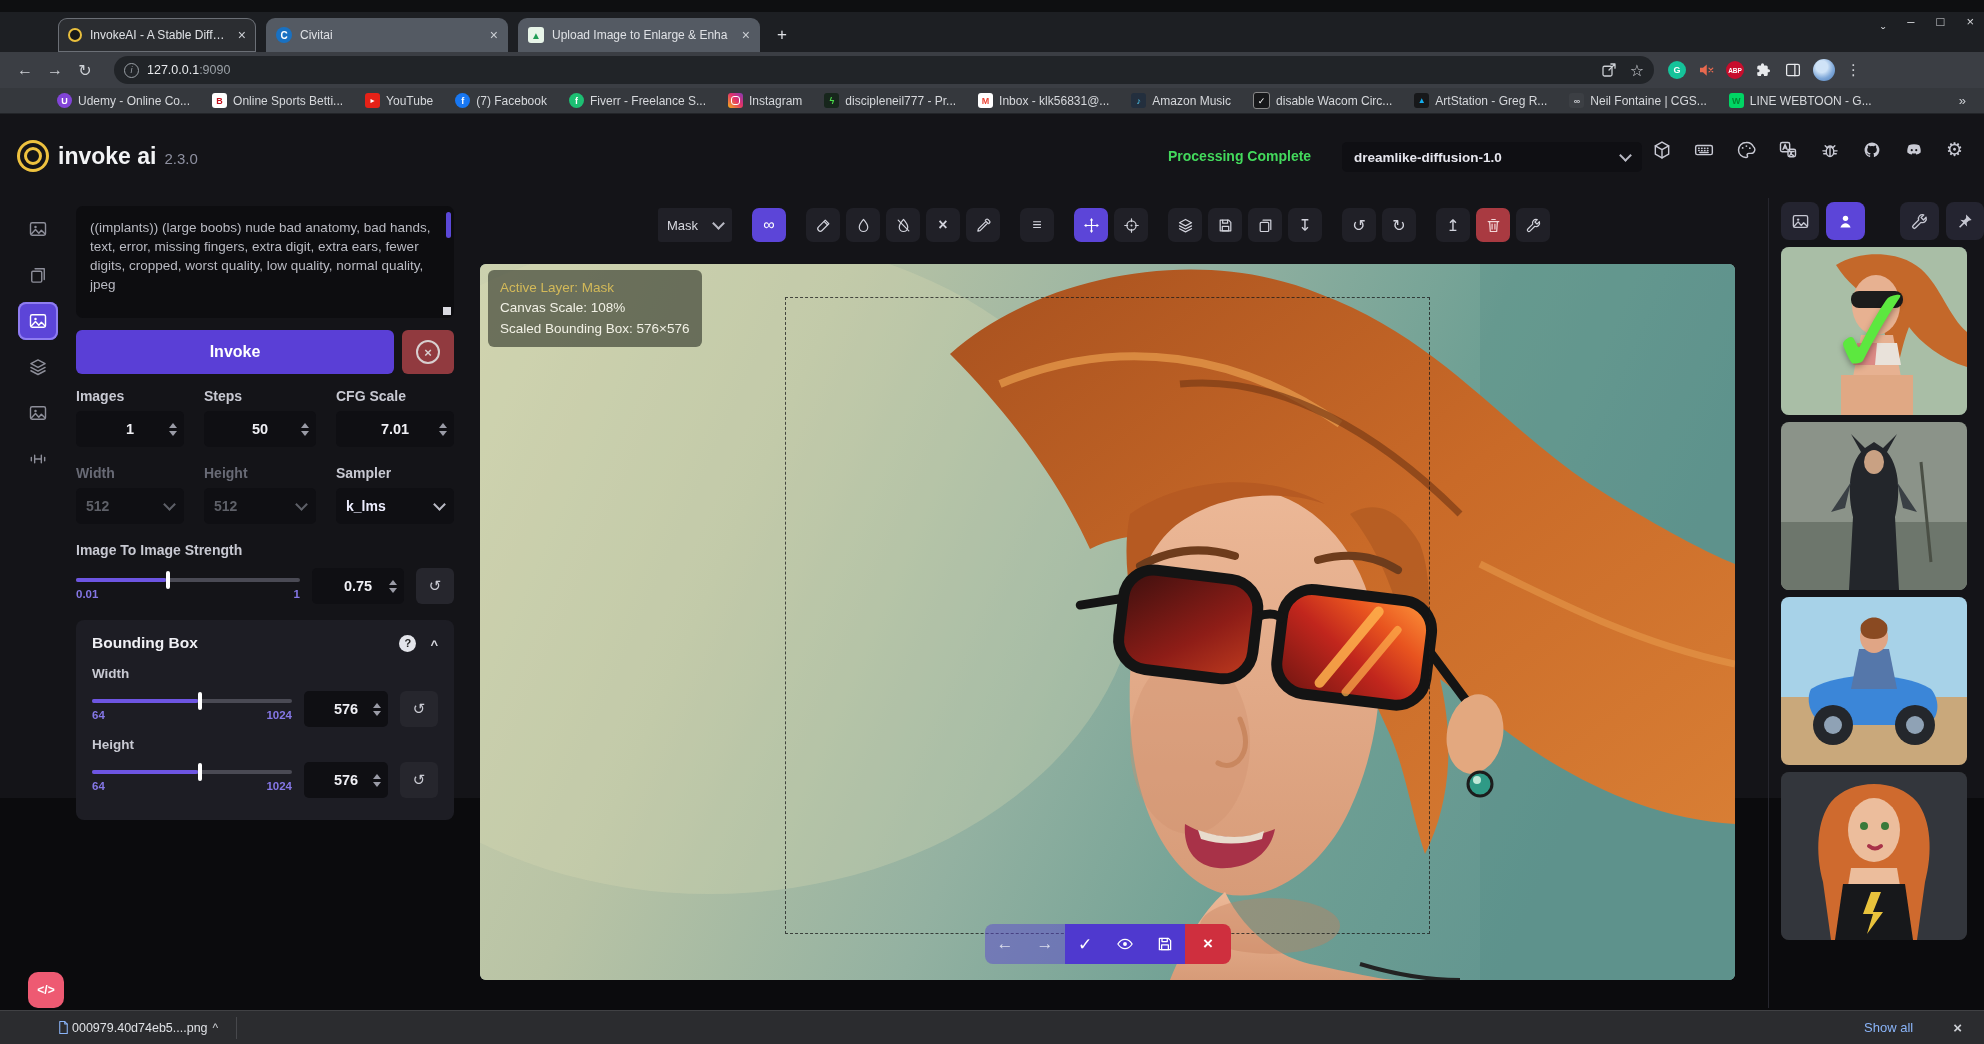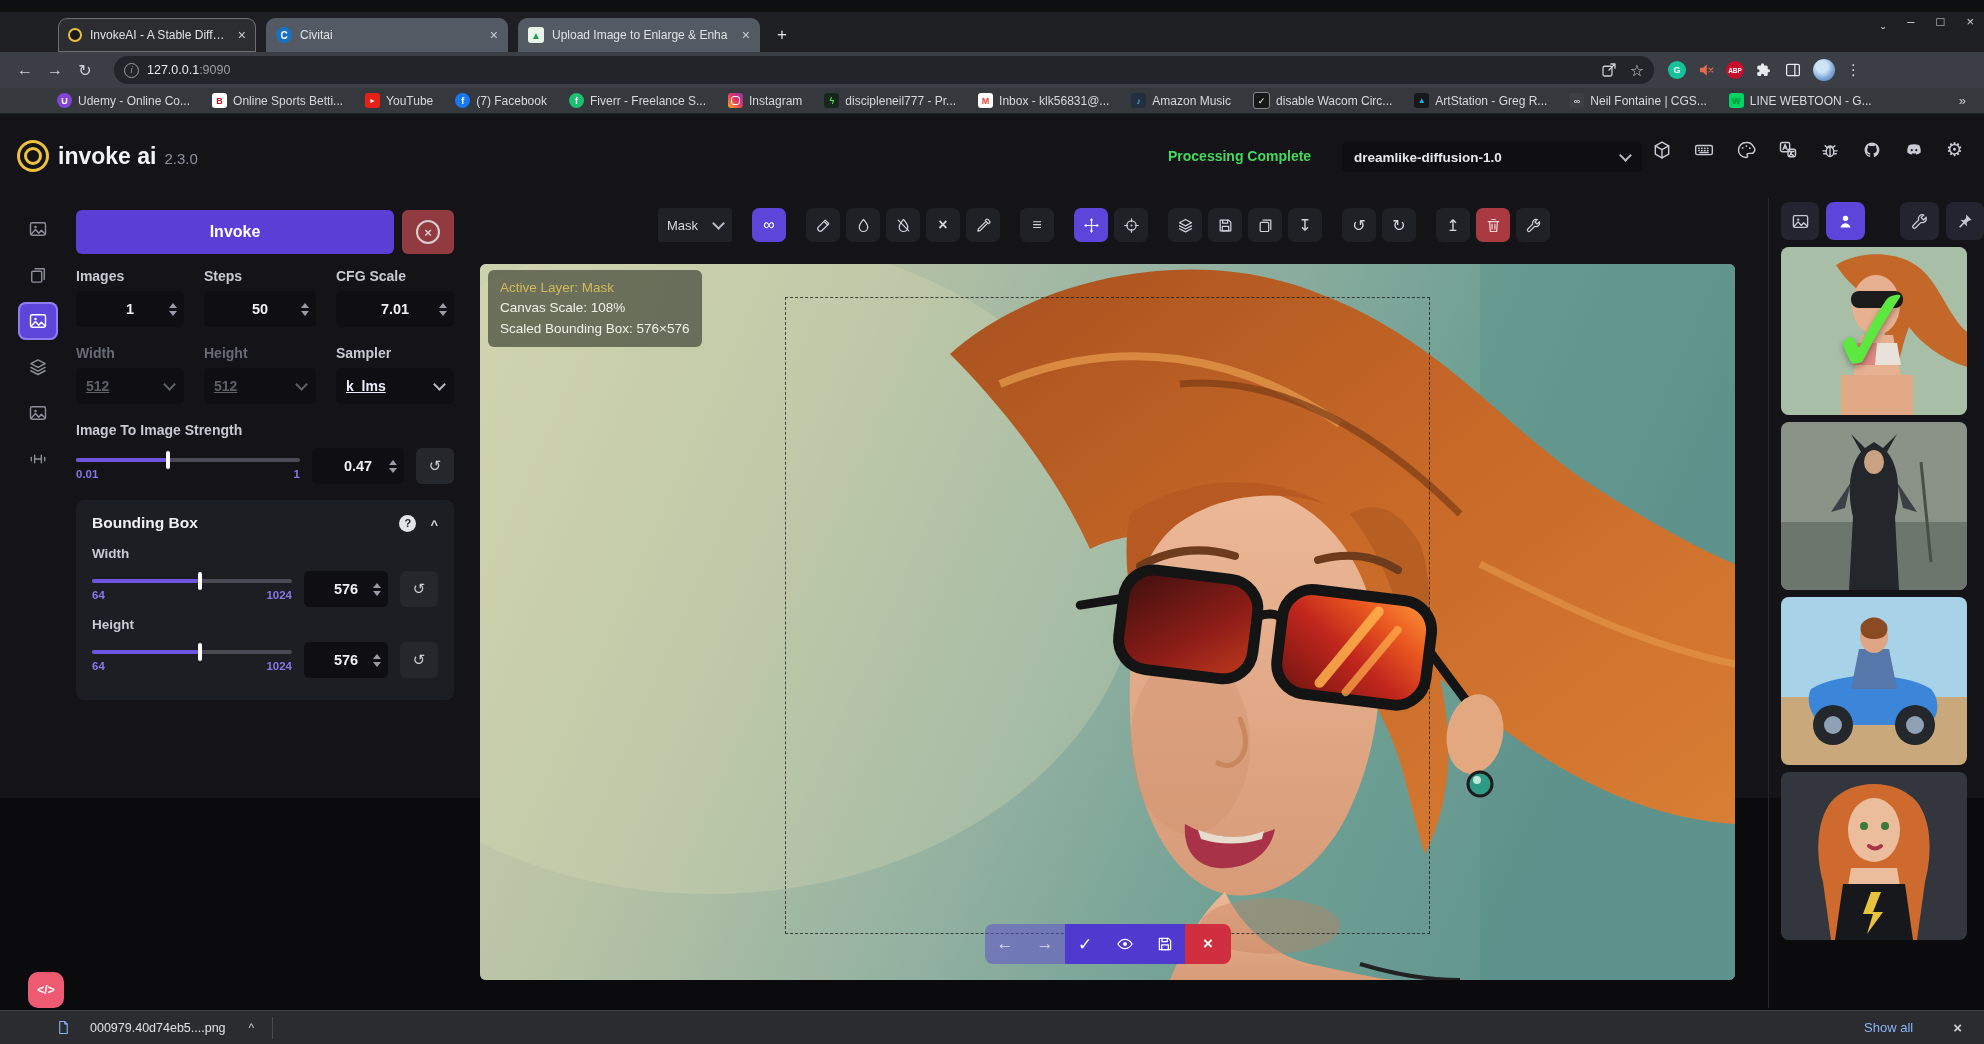--- a/index.html
+++ b/index.html
@@ -103,21 +103,21 @@
   .grid3{display:grid;grid-template-columns:108px 112px 1fr;column-gap:12px;margin-bottom:18px;gap:20px;}
   .plabel{font-size:14px;font-weight:bold;color:#c8c9d2;margin-bottom:7px;}
   .plabel.dim{color:#686a75;}
   .numbox{position:relative;height:36px;background:#0f0f13;border-radius:5px;display:flex;align-items:center;
           justify-content:center;font-size:14.5px;font-weight:bold;color:#f0f0f5;}
   .stepper{position:absolute;right:7px;top:0;height:100%;display:flex;flex-direction:column;justify-content:center;gap:3px;}
   .stepper i{display:block;width:0;height:0;border-left:4px solid transparent;border-right:4px solid transparent;}
   .stepper .up{border-bottom:5px solid #9a9ba6;}
   .stepper .dn{border-top:5px solid #9a9ba6;}
   .selbox{height:36px;background:#0f0f13;border-radius:5px;display:flex;align-items:center;padding:0 10px;
-          font-size:14px;font-weight:bold;color:#eef;box-sizing:border-box;text-decoration:underline;}
+          font-size:14px;font-weight:bold;color:#eef;box-sizing:border-box;}
   .selbox.dim{color:#5e markers;} .selbox.dim{color:#5e6068;}
   .selbox.dim .chev{border-color:#5e6068;}
   #i2i-label{font-size:14px;font-weight:bold;color:#c8c9d2;margin:4px 0 10px;}
   .slider-row{display:flex;align-items:flex-start;gap:12px;margin-bottom:6px;}
   .slider-col{flex:1;padding-top:10px;}
   .track{position:relative;height:4px;border-radius:2px;background:#4a4a54;}
   .track .fill{position:absolute;left:0;top:0;bottom:0;background:#6d55e2;border-radius:2px;}
   .thumb{position:absolute;top:-7px;width:4px;height:18px;border-radius:2px;background:#fff;}
   .minmax{display:flex;justify-content:space-between;font-size:11.5px;font-weight:bold;color:#8577e6;margin-top:6px;}
   .val-num{width:92px;flex:none;}
@@ -167,21 +167,21 @@
   .galbtn svg.ico{width:19px;height:19px;}
   #gal-head .spacer{width:22px;}
   .thumb-card{position:relative;width:186px;height:168px;border-radius:8px;overflow:hidden;margin-top:7px;background:#222;}
   .thumb-card:first-of-type{margin-top:17px;}
   .thumb-card svg{display:block;width:100%;height:100%;}
   #thumb-check{position:absolute;left:0;top:0;right:0;bottom:0;display:flex;align-items:center;justify-content:center;
                font-size:120px;font-weight:bold;color:#5ce83f;text-shadow:0 3px 6px rgba(0,0,0,.35);transform:rotate(-6deg);}
   
   #dlbar{left:0;top:1010px;width:1984px;height:34px;background:#2b2c2f;border-top:1px solid #404144;
          display:flex;align-items:center;box-sizing:border-box;}
-  #dl-chip{display:flex;align-items:flex-end;gap:19px;margin-left:56px;font-size:12.5px;color:#dfe1e5;}
+  #dl-chip{display:flex;align-items:flex-end;gap:1px;margin-left:56px;font-size:12.5px;color:#dfe1e5;}
   #dl-chip svg.ico{width:15px;height:15px;color:#8ab4f8;}
   #dl-caret{font-size:12px;color:#c9cbd0;margin-left:4px;}
   #dl-sep{width:1px;height:22px;background:#47484c;margin-left:18px;}
   #dl-right{margin-left:auto;display:flex;align-items:center;gap:40px;margin-right:22px;}
   #show-all{color:#8ab4f8;font-size:13px;}
   #dl-close{color:#cdd0d5;font-size:15px;font-weight:bold;}
 </style>
 </head>
 <body>
 
@@ -484,20 +484,25 @@
     <div class="railbtn">
         <svg class="ico">
           <use href="#i-train"></use>
         </svg>
       </div>
   </div>
 
   <div id="options" class="abs">
 
 
+    <div class="promptbox" style="margin-top:8px">
+      <div id="negbox">((implants)) (large boobs) nude bad anatomy, bad hands, text, error, missing fingers, extra digit, extra ears, fewer digits, cropped, worst quality, low quality, normal quality, jpeg</div>
+      <span id="neg-scroll"></span>
+      <span id="neg-resize"></span>
+    </div>
 
     <div id="invoke-row" style="margin-top:12px">
       <div id="invoke-btn">Invoke</div>
       <div id="cancel-btn">
           <span class="circle-x">×</span>
         </div>
     </div>
 
     <div class="grid3">
       <div>
@@ -562,21 +567,21 @@
         <div class="track">
           <span class="fill" style="width:40%"></span>
           <span class="thumb" style="left:40%"></span>
         </div>
         <div class="minmax">
           <span>0.01</span>
           <span>1</span>
         </div>
       </div>
       <div class="numbox val-num">
-          <span>0.47</span>
+          <span>0.75</span>
           <span class="stepper">
             <i class="up"></i>
             <i class="dn"></i>
           </span>
         </div>
       <div class="resetbtn">
           <span>↺</span>
         </div>
     </div>
 

